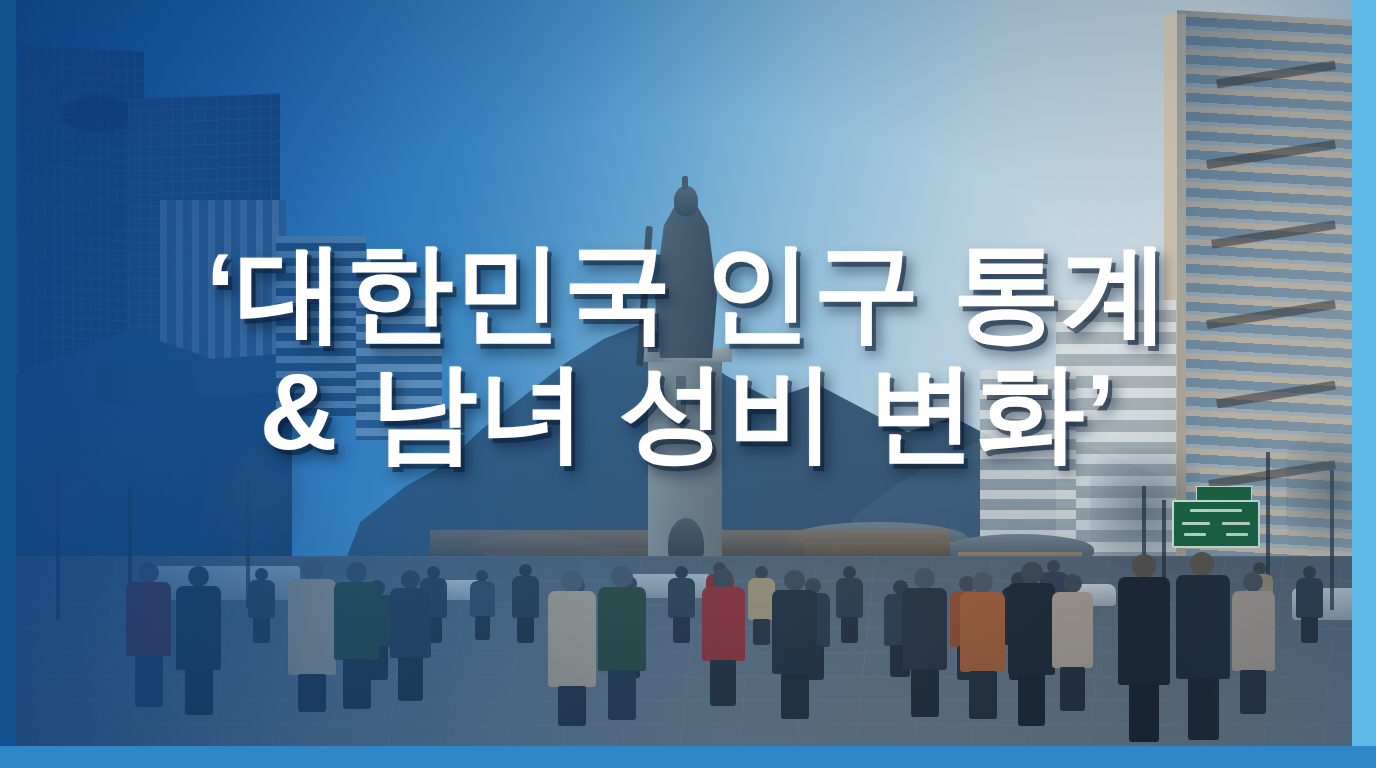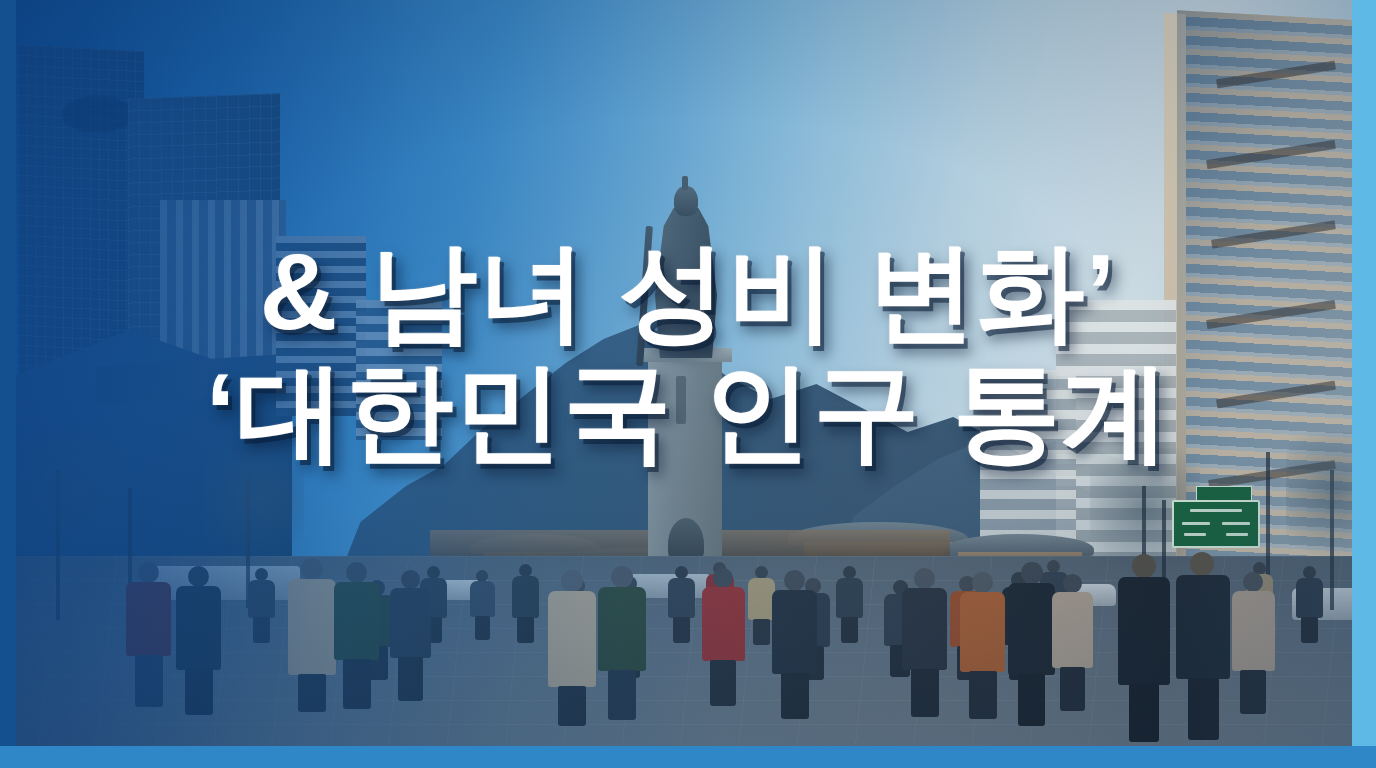--- a/index.html
+++ b/index.html
@@ -710,20 +710,20 @@
       <div class="p-head" style="left:11px; top:0; width:20px; height:20px; background:#454e59;"></div>
       <div class="p-body" style="left:0; top:19px; width:43px; height:80px; background:#9e948a;"></div>
       <div class="p-legs" style="left:8px; top:98px; width:26px; height:44px; background:#232d39;"></div>
     </div>
 
     <div id="grade"></div>
     <div id="vignette"></div>
   </div>
 
   <div id="title-block">
+    <span class="title-line">‘대한민국 인구 통계</span>
     <span class="title-line">&amp; 남녀 성비 변화’</span>
-    <span class="title-line">‘대한민국 인구 통계</span>
   </div>
 
   <div id="border-left"></div>
   <div id="border-right"></div>
   <div id="border-bottom"></div>
 </div>
 
 </body></html>

